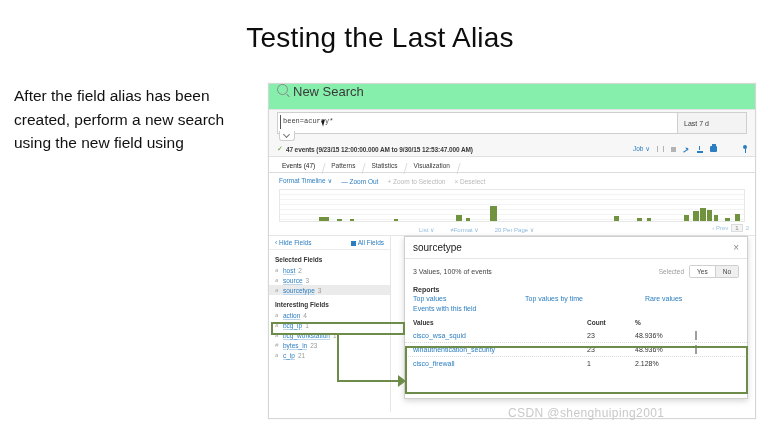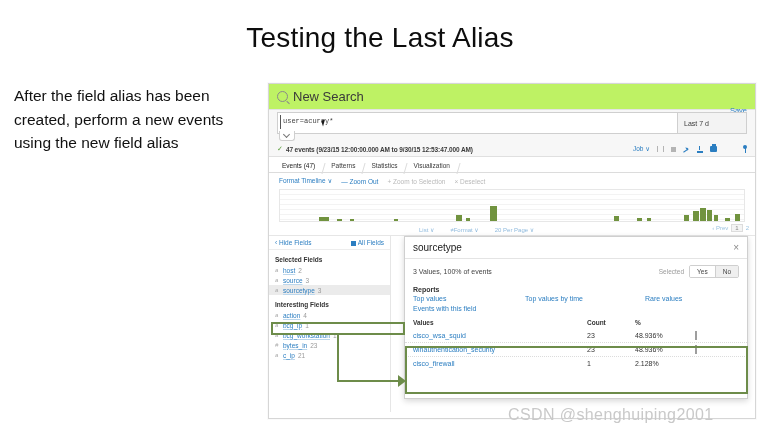--- a/index.html
+++ b/index.html
@@ -28,22 +28,22 @@
   #shot{
     position:absolute;left:268px;top:83px;width:486px;height:334px;
     background:#ffffff;
     border:1px solid #d6d6d6;
     overflow:hidden;
     font-size:7px;
     color:#333;
     box-shadow:0 0 0 1px rgba(0,0,0,.02);
   }
   .sp-head{
-    height:26px;background:#bef264;border-bottom:1px solid #e3e3e3;
-    display:flex;align-items:center;padding:0 8px;box-sizing:border-box;
+    height:26px;background:#86efac;border-bottom:1px solid #e3e3e3;
+    display:flex;align-items:flex-start;padding:0 8px;box-sizing:border-box;
   }
   .sp-search-icon{
     width:9px;height:9px;border:1.2px solid #8a8a8a;border-radius:50%;
     position:relative;margin-right:5px;flex:0 0 auto;
   }
   .sp-search-icon:after{
     content:"";position:absolute;right:-3px;bottom:-2px;width:4px;height:1.2px;
     background:#8a8a8a;transform:rotate(45deg);
   }
   .sp-title{font-size:13px;color:#3a3a3a;font-weight:400;flex:1 1 auto;}
@@ -221,44 +221,44 @@
   #ann-values{left:405px;top:346px;width:343px;height:48px;}
   #ann-line-v{position:absolute;left:337px;top:334px;width:2px;height:48px;background:#6d8c4a;}
   #ann-line-h{position:absolute;left:337px;top:380px;width:63px;height:2px;background:#6d8c4a;}
   #ann-arrow{
     position:absolute;left:398px;top:375px;width:0;height:0;
     border-left:8px solid #6d8c4a;border-top:6px solid transparent;border-bottom:6px solid transparent;
   }
 
   
   #watermark{
-    position:absolute;left:508px;top:406px;font-size:16px;color:#c9c9c9;
+    position:absolute;left:508px;top:406px;font-size:12px;color:#c9c9c9;
     letter-spacing:.4px;
   }
 </style>
 </head>
 <body>
 
 <div id="slide">
 
   <div class="slide-title">Testing the Last Alias</div>
-  <div class="slide-body">After the field alias has been created, perform a new events using the new field alias</div>
+  <div class="slide-body">After the field alias has been created, perform a new search using the new field using</div>
 
   <div id="shot">
 
     <div class="sp-head">
       <span class="sp-search-icon"></span>
       <span class="sp-title">New Search</span>
       <span class="sp-save">Save</span>
     </div>
 
     <div class="sp-searchrow">
       <div class="sp-searchbox">
         <span class="sp-cursor"></span>
-        <span>user=acurry*</span>
+        <span>been=acurry*</span>
         <span class="sp-mousepointer"></span>
       </div>
       <div class="sp-timerange">Last 7 d</div>
     </div>
     <div class="sp-expander">
         <i></i>
       </div>
 
     <div class="sp-statusrow">
       <span class="sp-check">✓</span>

